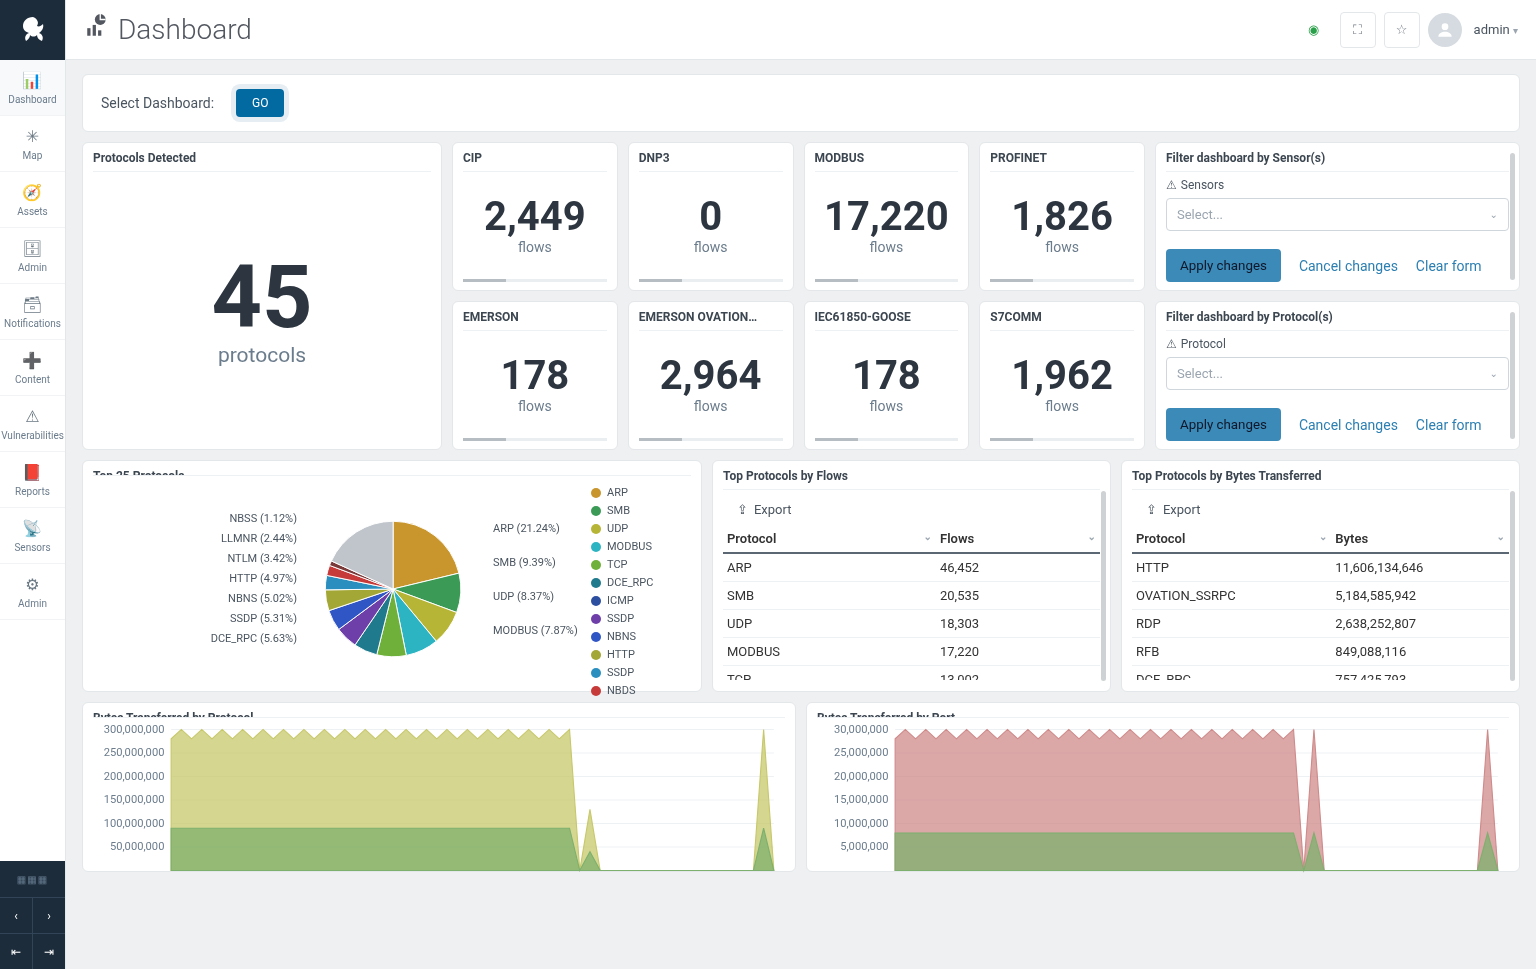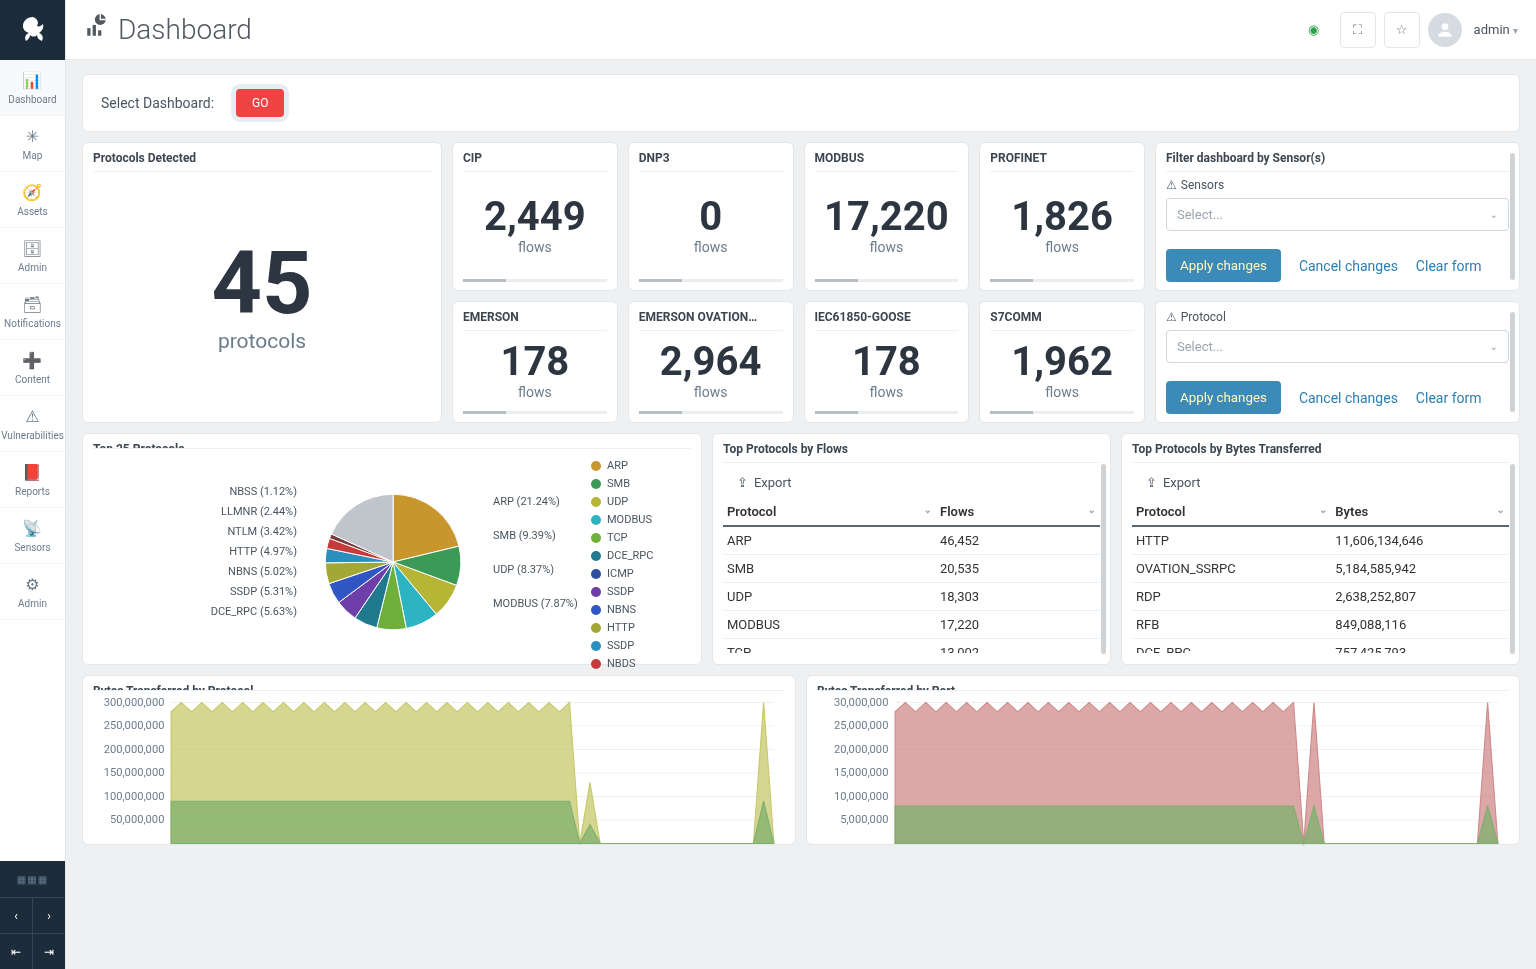--- a/index.html
+++ b/index.html
@@ -26,36 +26,36 @@
   .hdr-btn{width:36px;height:36px;display:flex;align-items:center;justify-content:center;border:1px solid #e3e7ea;border-radius:4px;cursor:pointer;color:#737c86;background:#fff}
   .hdr-btn.noborder{border:none}
   .avatar{width:34px;height:34px;border-radius:50%;background:#d5dbe0;display:flex;align-items:center;justify-content:center;color:#fff}
   .user-name{font-size:13px;color:#4a5560;margin-left:4px}
   
   .content{flex:1;padding:14px 16px;overflow:auto}
   .panel{background:#fff;border:1px solid #e3e7ea;border-radius:6px}
   .selector{padding:14px 18px;display:flex;align-items:center;gap:22px;margin-bottom:10px}
   .selector label{font-size:14px;color:#4a5560}
   .dd{width:230px;border:none;border-bottom:1px solid #cfd6dc;padding:6px 4px;color:#4a5560;background:transparent;display:flex;align-items:center;justify-content:space-between;cursor:pointer;font-size:14px}
-  .go-btn{background:#ef4444;color:#fff;border:none;padding:7px 16px;border-radius:4px;cursor:pointer;font-size:12px;box-shadow:0 0 0 5px #e6eef4}
+  .go-btn{background:#0369a1;color:#fff;border:none;padding:7px 16px;border-radius:4px;cursor:pointer;font-size:12px;box-shadow:0 0 0 5px #e6eef4}
   .grid{display:grid;grid-template-columns:360px repeat(4,1fr) 365px;gap:10px;margin-bottom:10px}
   .card{border:1px solid #e3e7ea;border-radius:6px;background:#fff;padding:8px 10px;display:flex;flex-direction:column}
   .card-title{font-size:12px;font-weight:700;color:#3c4650;border-bottom:1px solid #eef1f3;padding-bottom:6px;margin-bottom:6px;white-space:nowrap;overflow:hidden;text-overflow:ellipsis}
   .big-number{flex:1;display:flex;flex-direction:column;align-items:center;justify-content:center}
   .big-number .num{font-size:40px;font-weight:700;color:#2d3640;line-height:1}
   .big-number .sub{font-size:14px;color:#6b7c8c;margin-top:2px}
   .huge .num{font-size:88px}
   .huge .sub{font-size:21px}
   .progress{height:3px;background:#ebeef1;margin-top:6px;position:relative}
   .progress::after{content:"";position:absolute;left:0;top:0;height:100%;background:#b6bdc3;width:var(--w,30%)}
   .filter-card .row{margin-bottom:10px}
   .filter-card label{font-size:12px;color:#4a5560;display:flex;align-items:center;gap:4px;margin-bottom:6px}
   .select-input{width:100%;border:1px solid #cfd6dc;border-radius:4px;padding:8px 10px;color:#9aa5b0;display:flex;justify-content:space-between;align-items:center;cursor:pointer;background:#fff}
   .btn-row{display:flex;align-items:center;gap:18px;margin-top:8px;font-size:14px}
-  .btn-primary{background:#3b8ab7;color:#fef9c3;border:none;padding:9px 14px;border-radius:4px;cursor:pointer}
+  .btn-primary{background:#3b8ab7;color:#0f172a;border:none;padding:9px 14px;border-radius:4px;cursor:pointer}
   .link{color:#2c7fb2;cursor:pointer}
   .row2{display:grid;grid-template-columns:620px 1fr 1fr;gap:10px;margin-bottom:10px}
   .row3{display:grid;grid-template-columns:1fr 1fr;gap:10px}
   .chart-card{height:232px}
   .pie-wrap{display:flex;gap:14px;height:100%}
   .pie-area{flex:1;position:relative}
   .legend{width:100px;overflow:auto;padding-top:4px}
   .legend-item{display:flex;align-items:center;gap:6px;font-size:11px;color:#4a5560;margin-bottom:5px}
   .swatch{width:10px;height:10px;border-radius:50%}
   .pie-label{position:absolute;font-size:11px;color:#4a5560;white-space:nowrap}
@@ -262,20 +262,21 @@
           <div class="card">
             <div class="card-title">S7COMM</div>
             <div class="big-number">
               <div class="num">1,962</div>
               <div class="sub">flows</div>
             </div>
             <div class="progress" style="--w:30%"></div>
           </div>
 
         <div class="card filter-card rel">
+          <div class="card-title">Filter dashboard by Protocol(s)</div>
           <div class="row">
             <label>
                 <span>⚠</span>
                 <span>Protocol</span>
               </label>
             <div class="select-input">
                 <span>Select...</span>
                 <span class="dropdown-caret">⌄</span>
               </div>
           </div>

